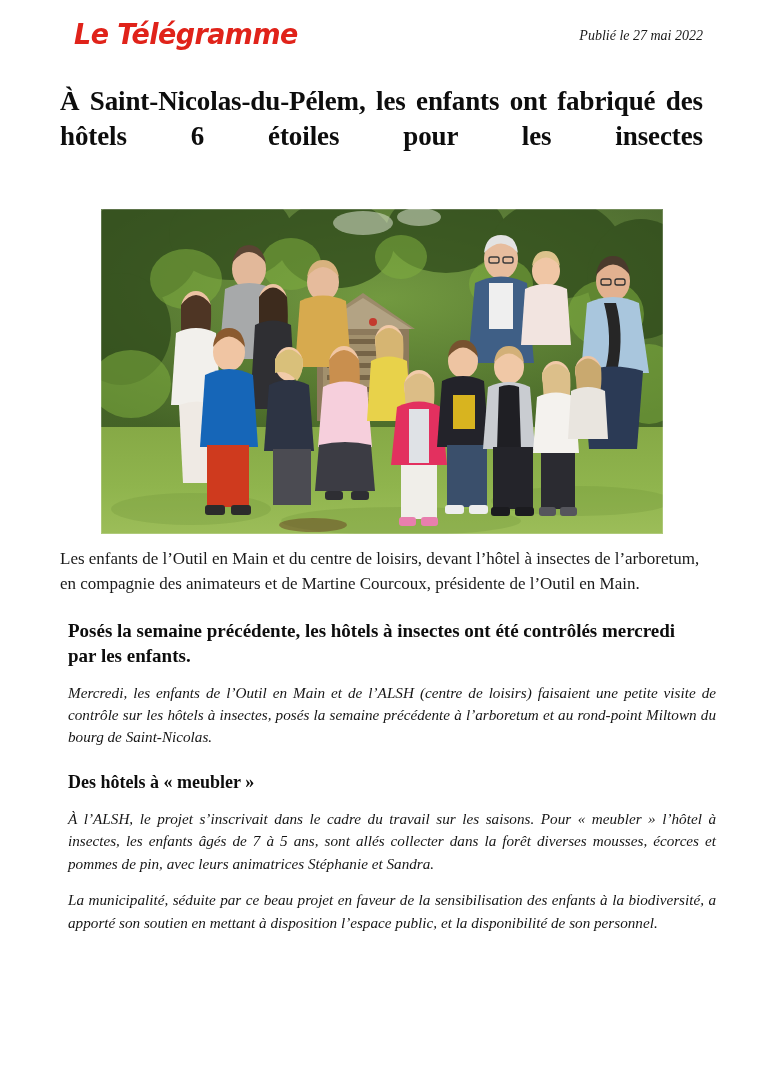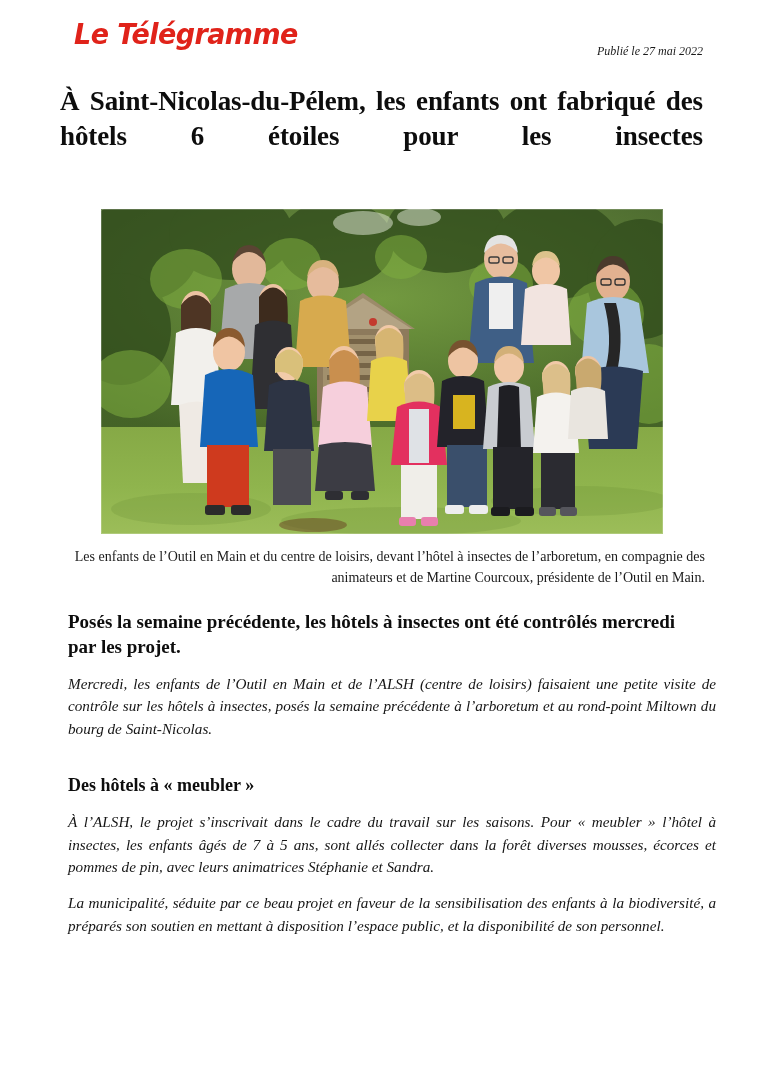--- a/index.html
+++ b/index.html
@@ -42,23 +42,23 @@
     font-size: 29px;
     letter-spacing: -0.6px;
     color: #e0231a;
     line-height: 1;
     transform: scaleX(0.93);
     transform-origin: left top;
   }
   .pubdate {
     position: absolute;
     right: 0;
-    top: 24px;
-    font-family: "Liberation Serif", serif;
-    font-size: 12px;
+    top: 8px;
+    font-family: "Liberation Serif", serif;
+    font-size: 14px;
     color: #1a1a1a;
     white-space: nowrap;
   }
 
   
   .headline {
     margin: 8px 0 0 0;
     font-family: "Liberation Serif", serif;
     font-weight: 700;
     font-size: 27px;
@@ -86,38 +86,38 @@
     height: 325px;
     overflow: hidden;
     background: #4e7a2e;
   }
   .photo svg { display: block; width: 100%; height: 100%; }
 
   .caption {
     margin: 13px auto 0 auto;
     width: 645px;
     font-family: "Liberation Serif", serif;
-    font-size: 14px;
+    font-size: 17px;
     line-height: 1.45;
-    text-align: right;
+    text-align: left;
     color: #1a1a1a;
   }
 
   
   .subhead {
     margin: 21px 0 0 8px;
     font-family: "Liberation Serif", serif;
     font-weight: 700;
     font-size: 19px;
     line-height: 1.32;
     color: #0d0d0d;
     max-width: 640px;
   }
   .section-head {
-    margin: 34px 0 0 8px;
+    margin: 22px 0 0 8px;
     font-family: "Liberation Serif", serif;
     font-weight: 700;
     font-size: 18px;
     line-height: 1.3;
     color: #0d0d0d;
   }
   .para {
     margin: 14px 0 0 8px;
     width: 648px;
     font-family: "Liberation Serif", serif;
@@ -347,25 +347,25 @@
           </g>
         </g>
 
         <rect x="0" y="0" width="562" height="325" fill="none" stroke="#ffffff" stroke-width="2" opacity="0.2"></rect>
       </svg>
     </div>
   </div>
 
   <div class="caption">Les enfants de l’Outil en Main et du centre de loisirs, devant l’hôtel à insectes de l’arboretum, en compagnie des animateurs et de Martine Courcoux, présidente de l’Outil en Main.</div>
 
-  <h2 class="subhead">Posés la semaine précédente, les hôtels à insectes ont été contrôlés mercredi par les projet.</h2>
+  <h2 class="subhead">Posés la semaine précédente, les hôtels à insectes ont été contrôlés mercredi par les enfants.</h2>
 
   <p class="para">Mercredi, les enfants de l’Outil en Main et de l’ALSH (centre de loisirs) faisaient une petite visite de contrôle sur les hôtels à insectes, posés la semaine précédente à l’arboretum et au rond-point Miltown du bourg de Saint-Nicolas.</p>
 
 
   <h3 class="section-head">Des hôtels à « meubler »</h3>
 
   <p class="para">À l’ALSH, le projet s’inscrivait dans le cadre du travail sur les saisons. Pour « meubler » l’hôtel à insectes, les enfants âgés de 7 à 5 ans, sont allés collecter dans la forêt diverses mousses, écorces et pommes de pin, avec leurs animatrices Stéphanie et Sandra.</p>
 
 
-  <p class="para">La municipalité, séduite par ce beau projet en faveur de la sensibilisation des enfants à la biodiversité, a préparés son soutien en mettant à disposition l’espace public, et la disponibilité de son personnel.</p>
+  <p class="para">La municipalité, séduite par ce beau projet en faveur de la sensibilisation des enfants à la biodiversité, a apporté son soutien en mettant à disposition l’espace public, et la disponibilité de son personnel.</p>
 
 </div>
 
 </body></html>

